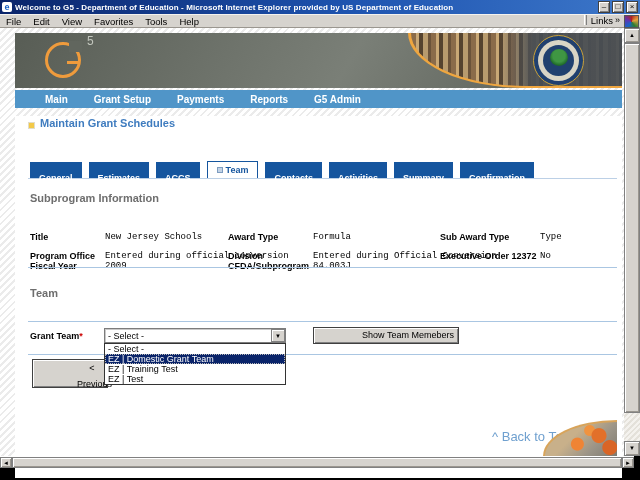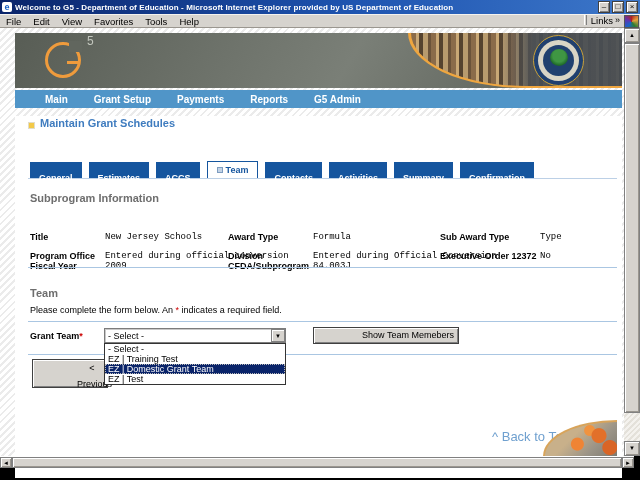--- a/index.html
+++ b/index.html
@@ -243,44 +243,41 @@
     <span class="fval c1v">Entered during official conversion</span>
     <span class="flabel c2l">Division</span>
     <span class="fval c2v">Entered during Official Conversion</span>
     <span class="flabel c3l">Executive Order 12372</span>
     <span class="fval c3v">No</span>
   </div>
 
   <div class="hr" style="top:267px;"></div>
 
   <div class="section-heading" style="left:30px; top:287px;">Team</div>
-  <div class="note">
-    <span>Please complete the form below. An </span><span class="red">*</span><span> indicates a required field.</span>
-  </div>
   <div class="hr" style="top:321px;"></div>
 
   <div class="gt-label">
     <span>Grant Team</span><span class="red">*</span>
   </div>
 
   <div class="select-box">
     <span class="select-value">- Select -</span>
     <span class="select-btn">▼</span>
   </div>
 
   <div class="win-btn show-btn">Show Team Memebers</div>
 
   <div class="hr" style="top:354px;"></div>
 
   <div class="win-btn prev-btn">&lt; Previous</div>
 
   <div class="dropdown-list">
     <div class="dd-item">- Select -</div>
+    <div class="dd-item hl">EZ | Domestic Grant Team</div>
     <div class="dd-item">EZ | Training Test</div>
-    <div class="dd-item hl">EZ | Domestic Grant Team</div>
     <div class="dd-item">EZ | Test</div>
   </div>
 
   <div class="back-top">^ Back to Top</div>
 
   <div class="corner-img"></div>
 
   <div class="vscroll">
     <div class="sbtn v-up">▲</div>
     <div class="sbtn v-thumb"></div>

